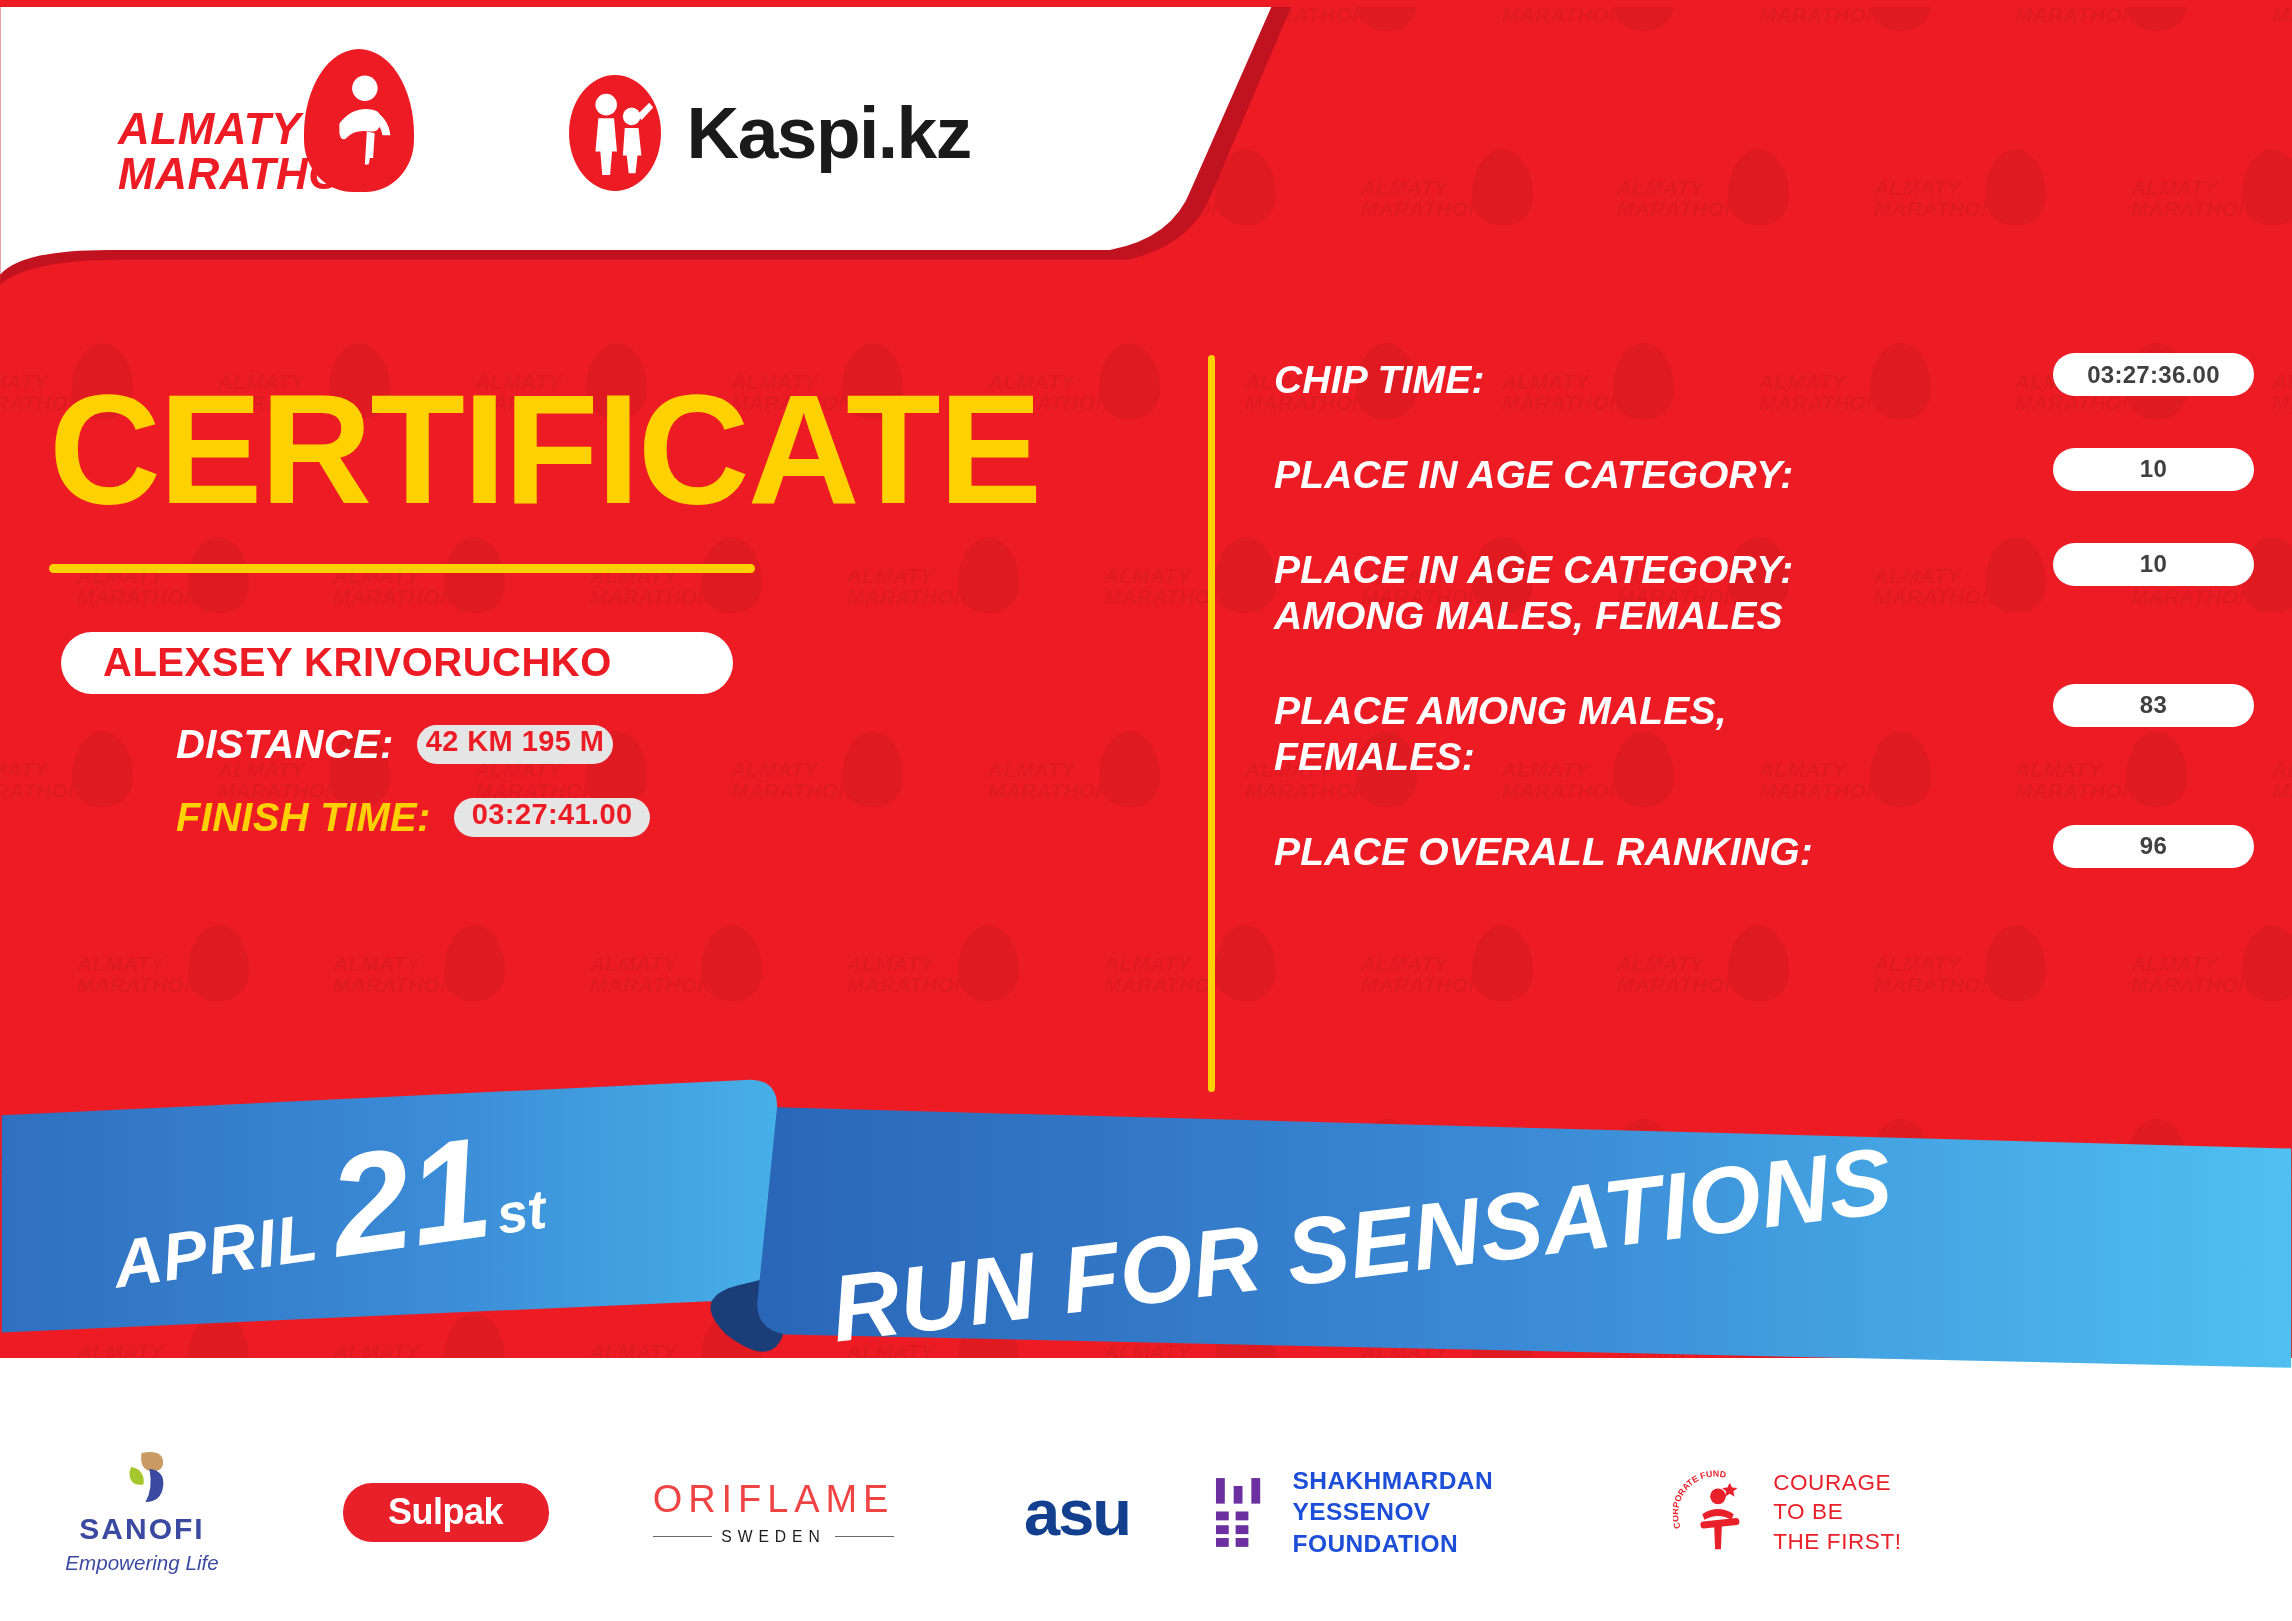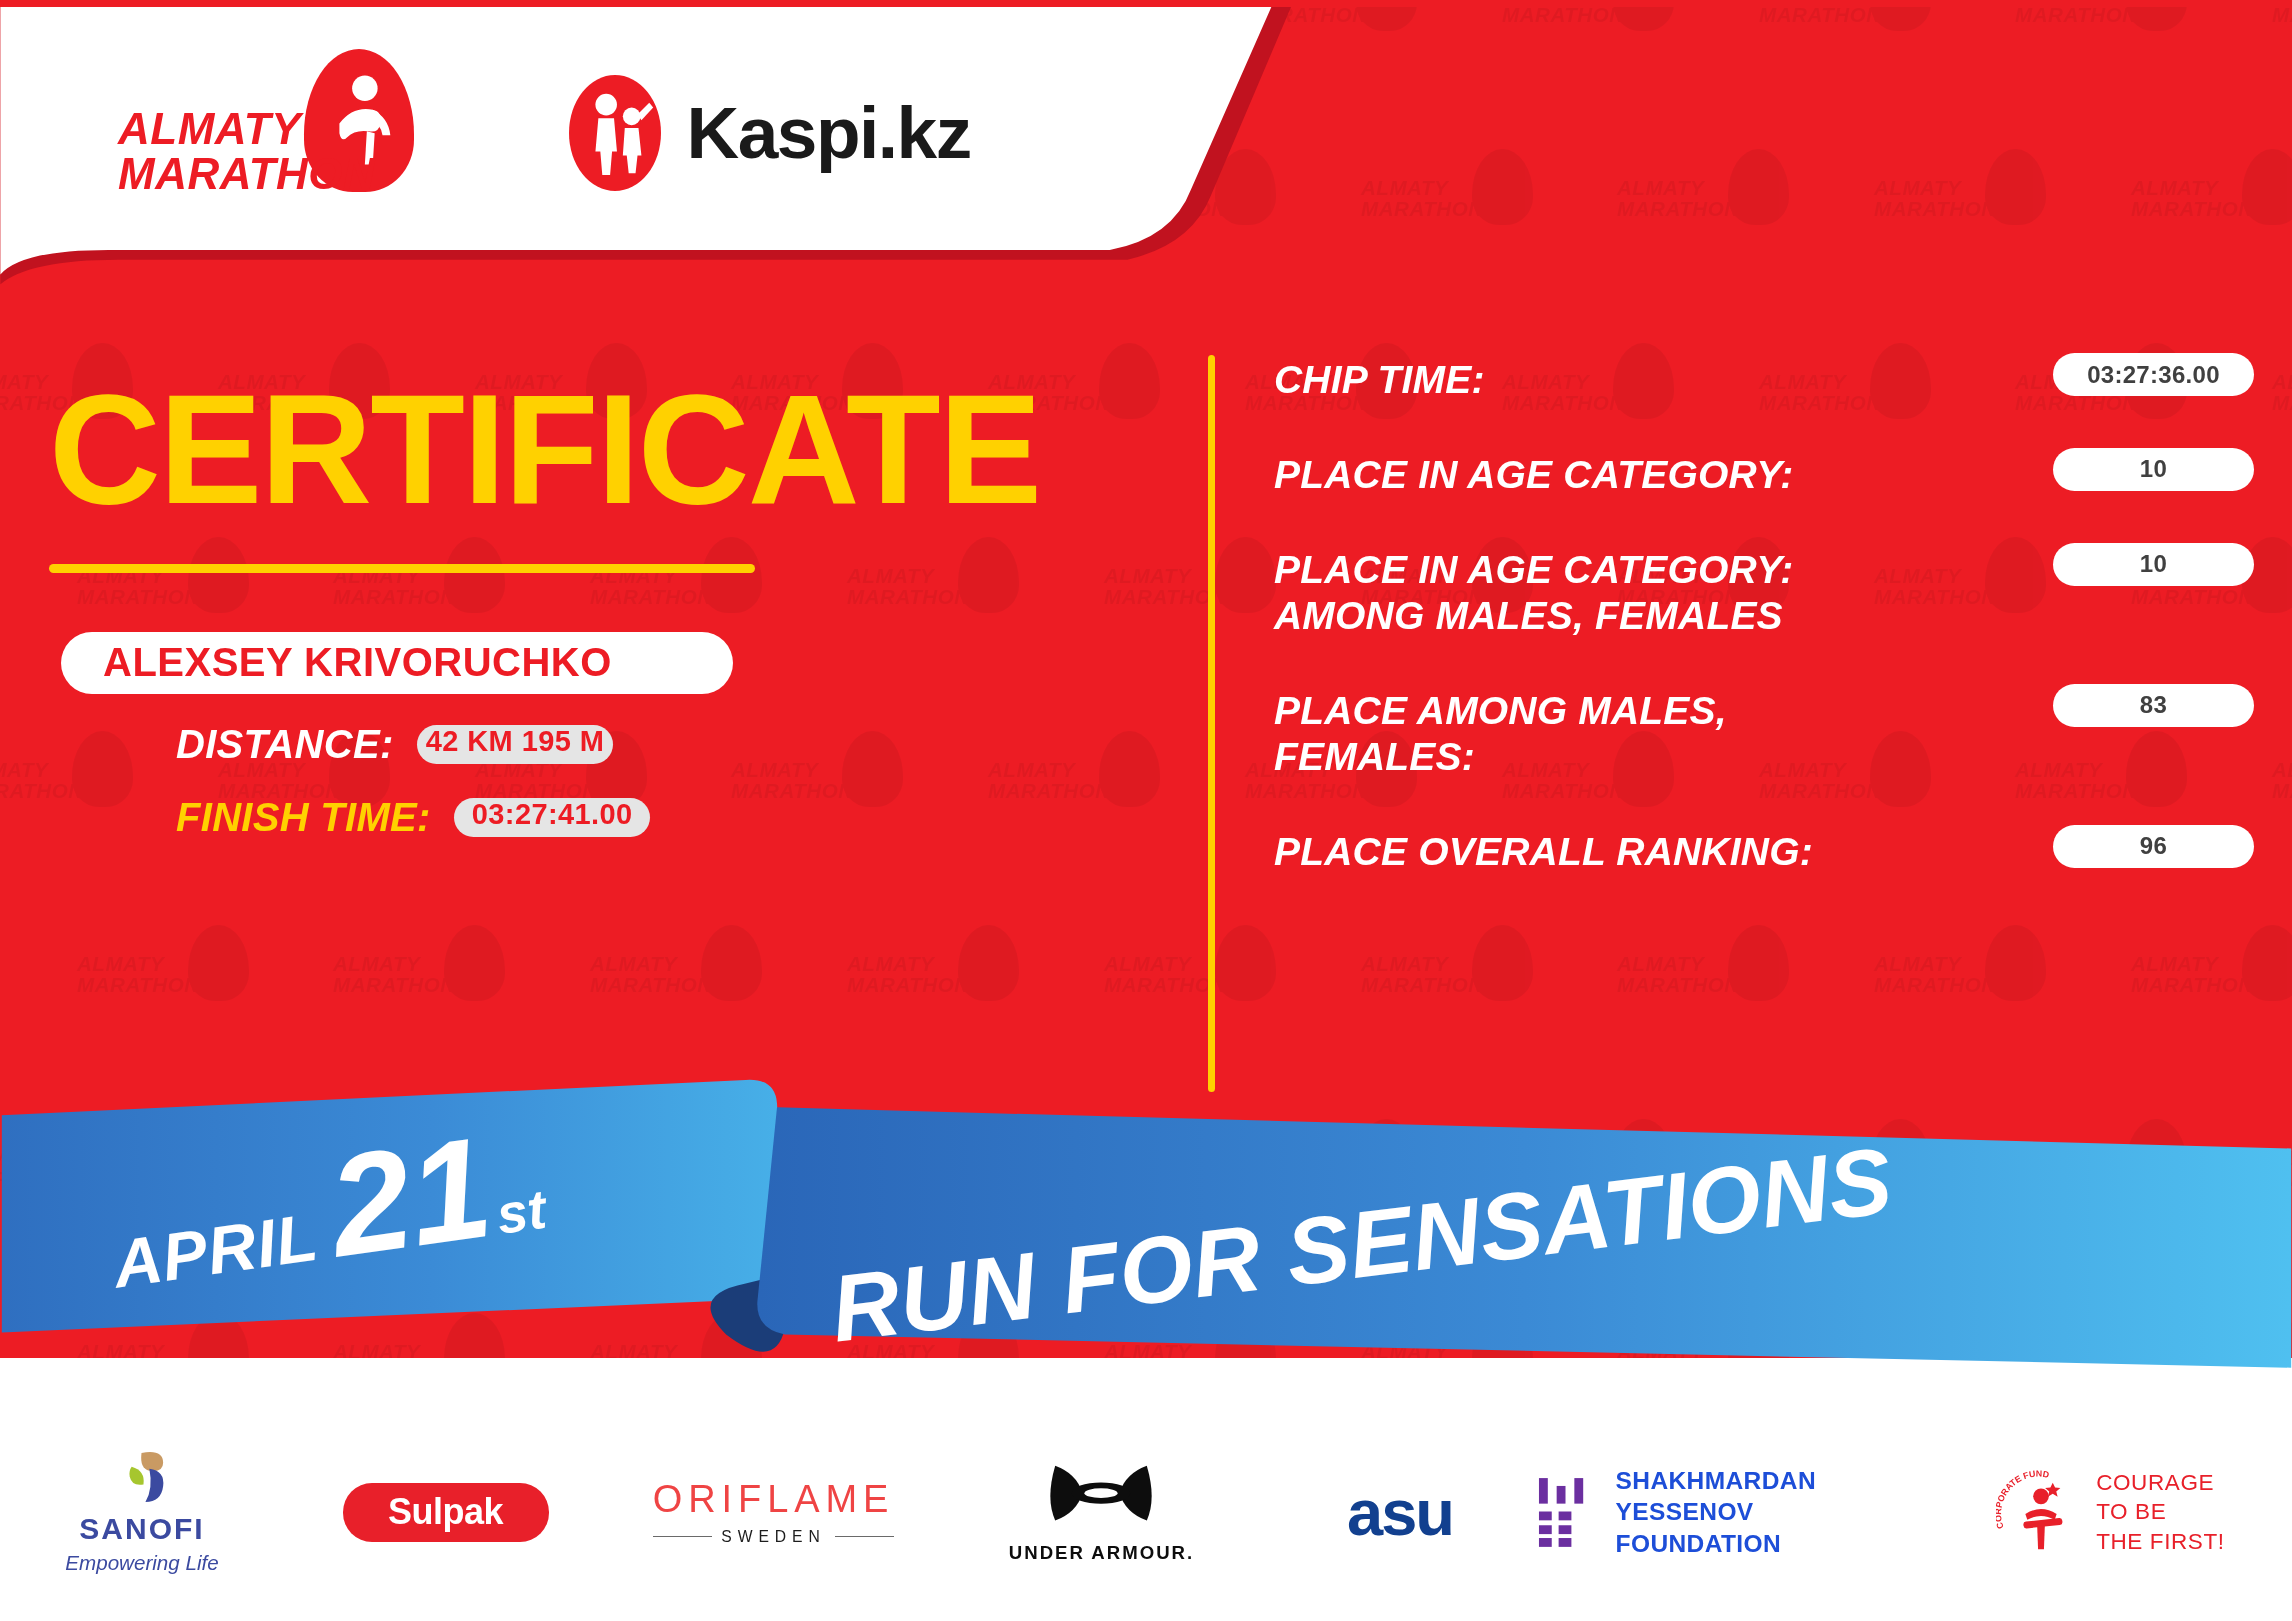--- a/index.html
+++ b/index.html
@@ -1305,31 +1305,20 @@
       <div class="sp-oriflame">
         <div class="ori-txt">ORIFLAME</div>
         <div class="ori-sub">
           <span class="ln"></span>
           <span class="w">SWEDEN</span>
           <span class="ln"></span>
         </div>
       </div>
     </div>
 
-    <div class="sp" style="width:323px">
-      <div class="sp-ua">
-        <svg width="116" height="76" viewBox="0 0 118 78">
-          <path d="M12 6 Q34 14 40 34 Q34 54 12 62 Q2 40 12 6 Z" fill="#0d0d0d"></path>
-          <path d="M106 6 Q116 40 106 62 Q84 54 78 34 Q84 14 106 6 Z" fill="#0d0d0d"></path>
-          <ellipse cx="59" cy="34" rx="30" ry="11" fill="#0d0d0d"></ellipse>
-          <ellipse cx="59" cy="34" rx="17" ry="5" fill="#fff"></ellipse>
-        </svg>
-        <div class="ua-txt">UNDER ARMOUR.</div>
-      </div>
-    </div>
 
     <div class="sp" style="width:274px">
       <div class="sp-asu">
         <div class="asu-txt">asu</div>
       </div>
     </div>
 
     <div class="sp" style="width:412px">
       <div class="sp-yessenov">
         <div class="yes-mark">

